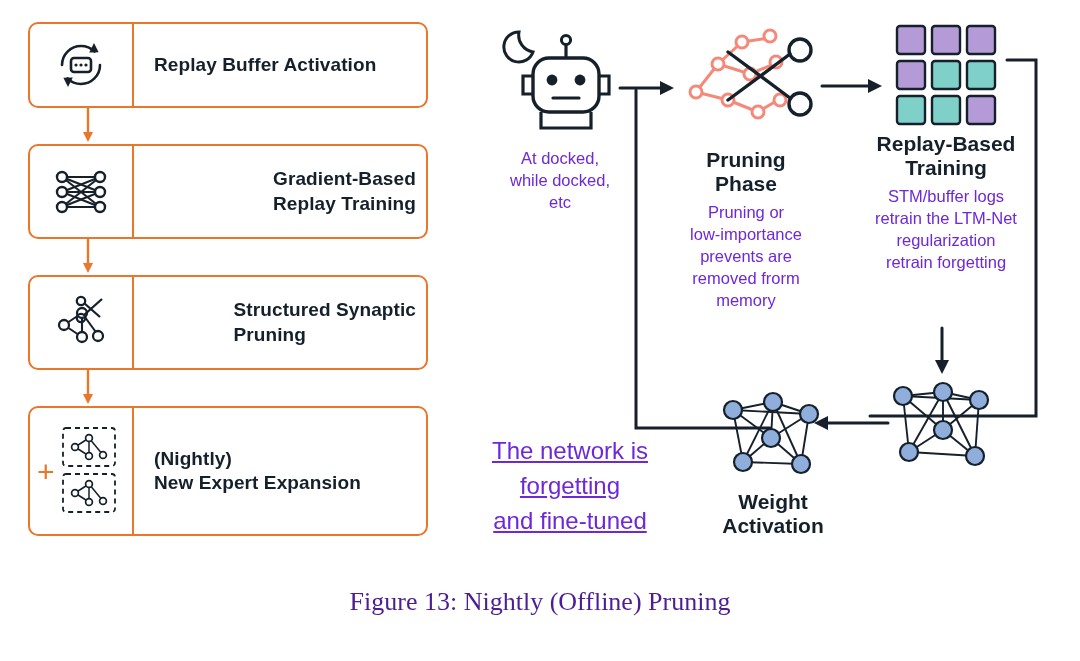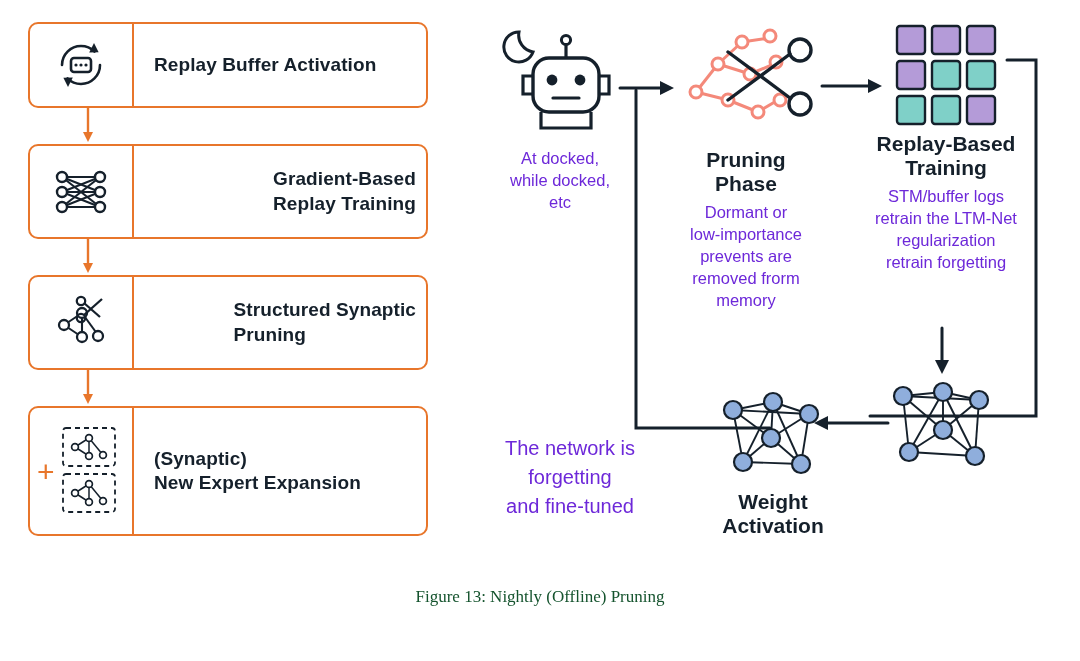--- a/index.html
+++ b/index.html
@@ -101,22 +101,22 @@
     margin-top: 6px;
   }
 
   .caption-text {
     position: absolute;
     left: 0;
     top: 587px;
     width: 1080px;
     text-align: center;
     font-family: "Liberation Serif", serif;
-    font-size: 17px;
-    color: #14532d;
+    font-size: 26px;
+    color: #4c1d95;
   }
 
   .art { display: block; }
 </style>
 </head>
 <body>
 
 <div id="figure">
 
   <div class="left-col">
@@ -247,21 +247,21 @@
           </g>
           <g fill="#ffffff" stroke="#15202b" stroke-width="1.7">
             <circle cx="44" cy="77" r="3.4"></circle>
             <circle cx="58" cy="68" r="3.4"></circle>
             <circle cx="58" cy="86" r="3.4"></circle>
             <circle cx="72" cy="85" r="3.4"></circle>
           </g>
         </svg>
       </div>
       <div class="card-label">
-        <span>(Synaptic)</span><br>
+        <span>(Nightly)</span><br>
         <span>New Expert Expansion</span>
       </div>
     </div>
 
   </div>
 
   <div class="right-col">
 
     <svg class="art" style="position:absolute; left:0; top:0;" width="600" height="570" viewBox="0 0 600 570">
       <g stroke="#15202b" stroke-width="3" fill="none" stroke-linecap="round">
@@ -334,21 +334,21 @@
           <line x1="62" y1="84" x2="124" y2="38"></line>
           <circle cx="134" cy="34" r="11"></circle>
           <circle cx="134" cy="88" r="11"></circle>
         </g>
       </svg>
       <div class="node-title">
         <span>Pruning</span><br>
         <span>Phase</span>
       </div>
       <div class="node-desc">
-        <span>Dormant or</span><br>
+        <span>Pruning or</span><br>
         <span>low-importance</span><br>
         <span>prevents are</span><br>
         <span>removed frorm</span><br>
         <span>memory</span>
       </div>
     </div>
 
     <div class="node" style="left:378px; top:8px; width:196px;">
       <svg class="art" style="margin:0 auto;" width="126" height="110" viewBox="0 0 126 110">
         <g stroke="#15202b" stroke-width="2.4">
@@ -429,21 +429,21 @@
           <circle cx="88" cy="76" r="9"></circle>
         </g>
       </svg>
       <div class="node-title">
         <span>Weight</span><br>
         <span>Activation</span>
       </div>
     </div>
 
     <div class="node" style="left:0px; top:420px; width:200px;">
-      <div class="node-desc" style="font-size:20px; line-height:1.45;">
+      <div class="node-desc" style="font-size:24px; line-height:1.45;text-decoration:underline;">
         <span>The network is</span><br>
         <span>forgetting</span><br>
         <span>and fine-tuned</span>
       </div>
     </div>
 
   </div>
 
   <div class="caption-text">Figure 13:  Nightly (Offline) Pruning</div>
 

